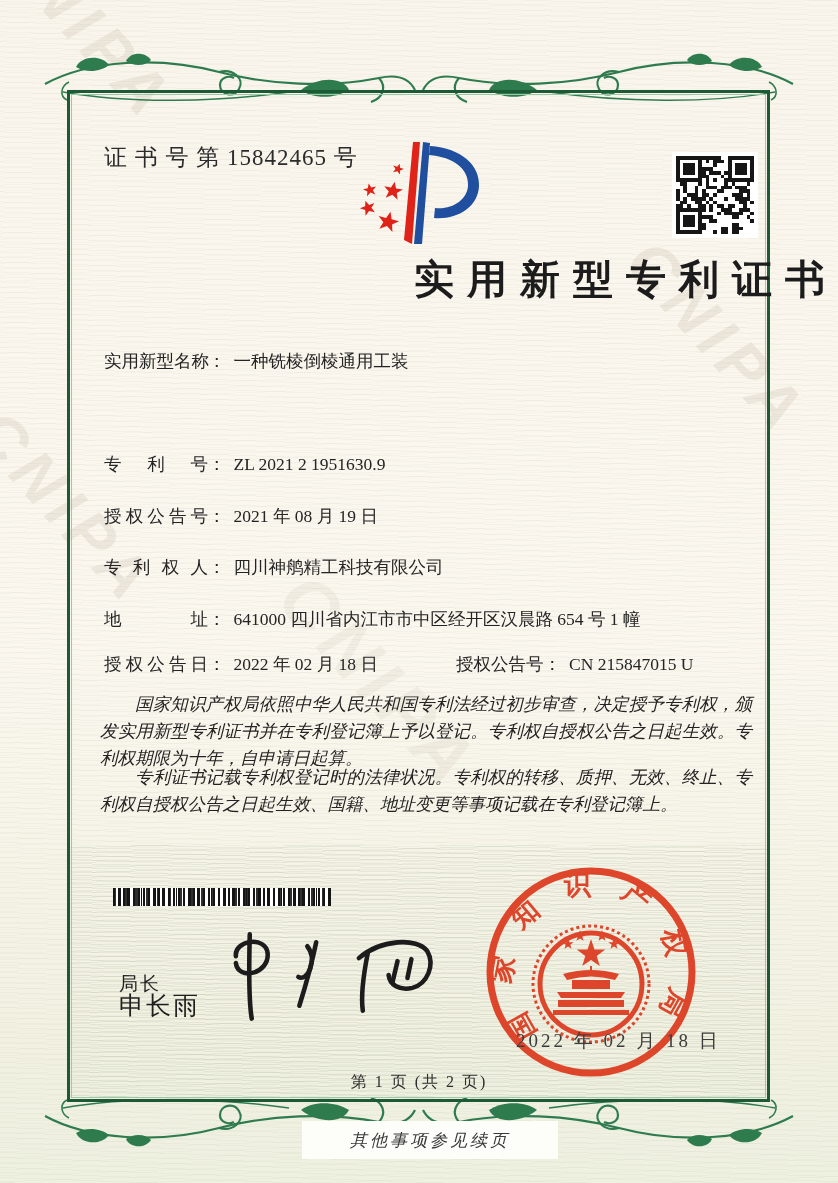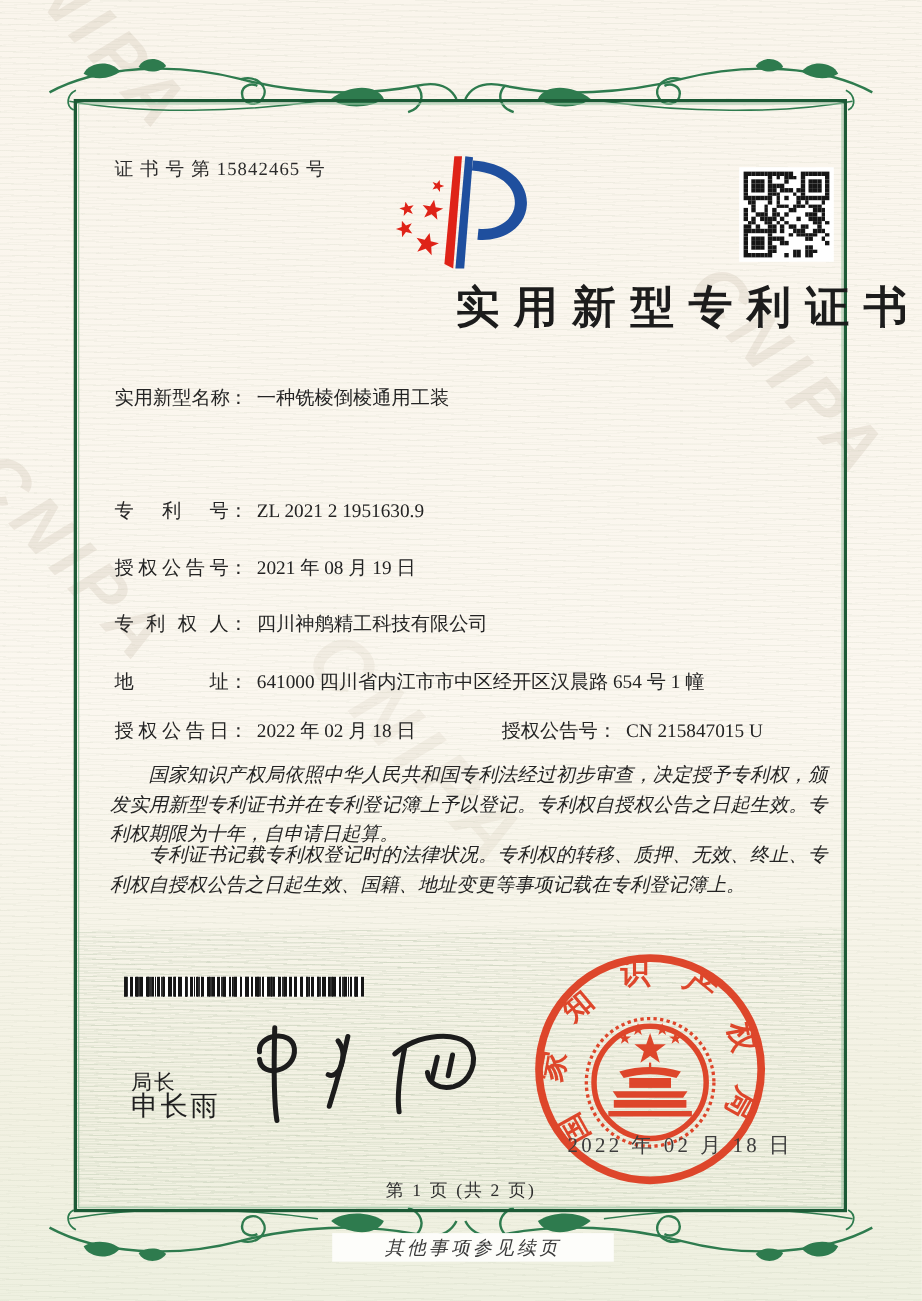--- a/index.html
+++ b/index.html
@@ -23,21 +23,21 @@
       repeating-linear-gradient(-1.5deg, rgba(120,150,110,.09) 0 1px, rgba(0,0,0,0) 1px 5px);}
   .wm{position:absolute;font-family:"Liberation Sans",sans-serif;font-weight:bold;font-style:italic;
     color:rgba(186,168,148,.20);letter-spacing:8px;transform:rotate(48deg);pointer-events:none;}
   .frame{position:absolute;left:67px;top:90px;width:697px;height:1006px;
     border:3px solid #1c5a36;}
   .frame::after{content:"";position:absolute;inset:1px;border:1.5px solid #9ec7a6;}
   .orn{position:absolute;left:39px;width:760px;height:52px;}
   .orn-top{top:52px;}
   .orn-bottom{top:1096px;transform:scaleY(-1);}
 
-  .cert-no{position:absolute;left:104px;top:142px;font-size:17px;color:#2b2b2b;letter-spacing:1px;}
+  .cert-no{position:absolute;left:104px;top:142px;font-size:23px;color:#2b2b2b;letter-spacing:1px;}
   .logo{position:absolute;left:350px;top:138px;width:136px;height:112px;}
   .qr{position:absolute;left:672px;top:152px;width:86px;height:86px;background:#fff;
     padding:4px;box-sizing:border-box;display:grid;
     grid-template-columns:repeat(21,1fr);grid-template-rows:repeat(21,1fr);}
   .qr .m{background:#161616;}
   .title{position:absolute;left:0;top:252px;width:838px;text-align:right;
     font-size:40px;font-weight:bold;color:#1c1c1c;letter-spacing:13px;text-indent:13px;}
   .row{position:absolute;left:104px;font-size:17.5px;color:#242424;white-space:nowrap;}
   .flabel{display:inline-block;width:104px;text-align:justify;text-align-last:justify;}
   .colon{display:inline-block;margin-right:8px;}
@@ -49,21 +49,21 @@
       repeating-linear-gradient(90deg,#151515 0 2px,rgba(0,0,0,0) 2px 5px),
       repeating-linear-gradient(90deg,#151515 0 1px,rgba(0,0,0,0) 1px 7px),
       repeating-linear-gradient(90deg,#303030 0 3px,rgba(0,0,0,0) 3px 11px);}
   .issuer-title{position:absolute;left:119px;top:948px;font-size:19px;color:#1f1f1f;letter-spacing:2px;margin-top:23px;}
   .issuer-name{position:absolute;left:119px;top:989px;font-size:25px;color:#1f1f1f;letter-spacing:2px;}
   .signature{position:absolute;left:222px;top:918px;width:238px;height:110px;}
   .seal{position:absolute;left:481px;top:862px;width:220px;height:220px;opacity:.93;}
   .seal-date{position:absolute;left:516px;top:1028px;font-size:19px;color:#3c3c3c;letter-spacing:3px;}
   .page-num{position:absolute;left:0;top:1072px;width:838px;text-align:center;
     font-size:16px;color:#2e2e2e;letter-spacing:2px;}
-  .note-strip{position:absolute;left:302px;top:1121px;width:256px;height:26px;background:#fdfdfa;
+  .note-strip{position:absolute;left:302px;top:1121px;width:256px;height:38px;background:#fdfdfa;
     display:flex;align-items:center;justify-content:center;}
   .note-strip span{font-size:17px;font-style:italic;color:#3a3a3a;letter-spacing:3px;}
 </style>
 </head>
 <body>
 
 <div class="page">
 
   <div class="waves"></div>
 

